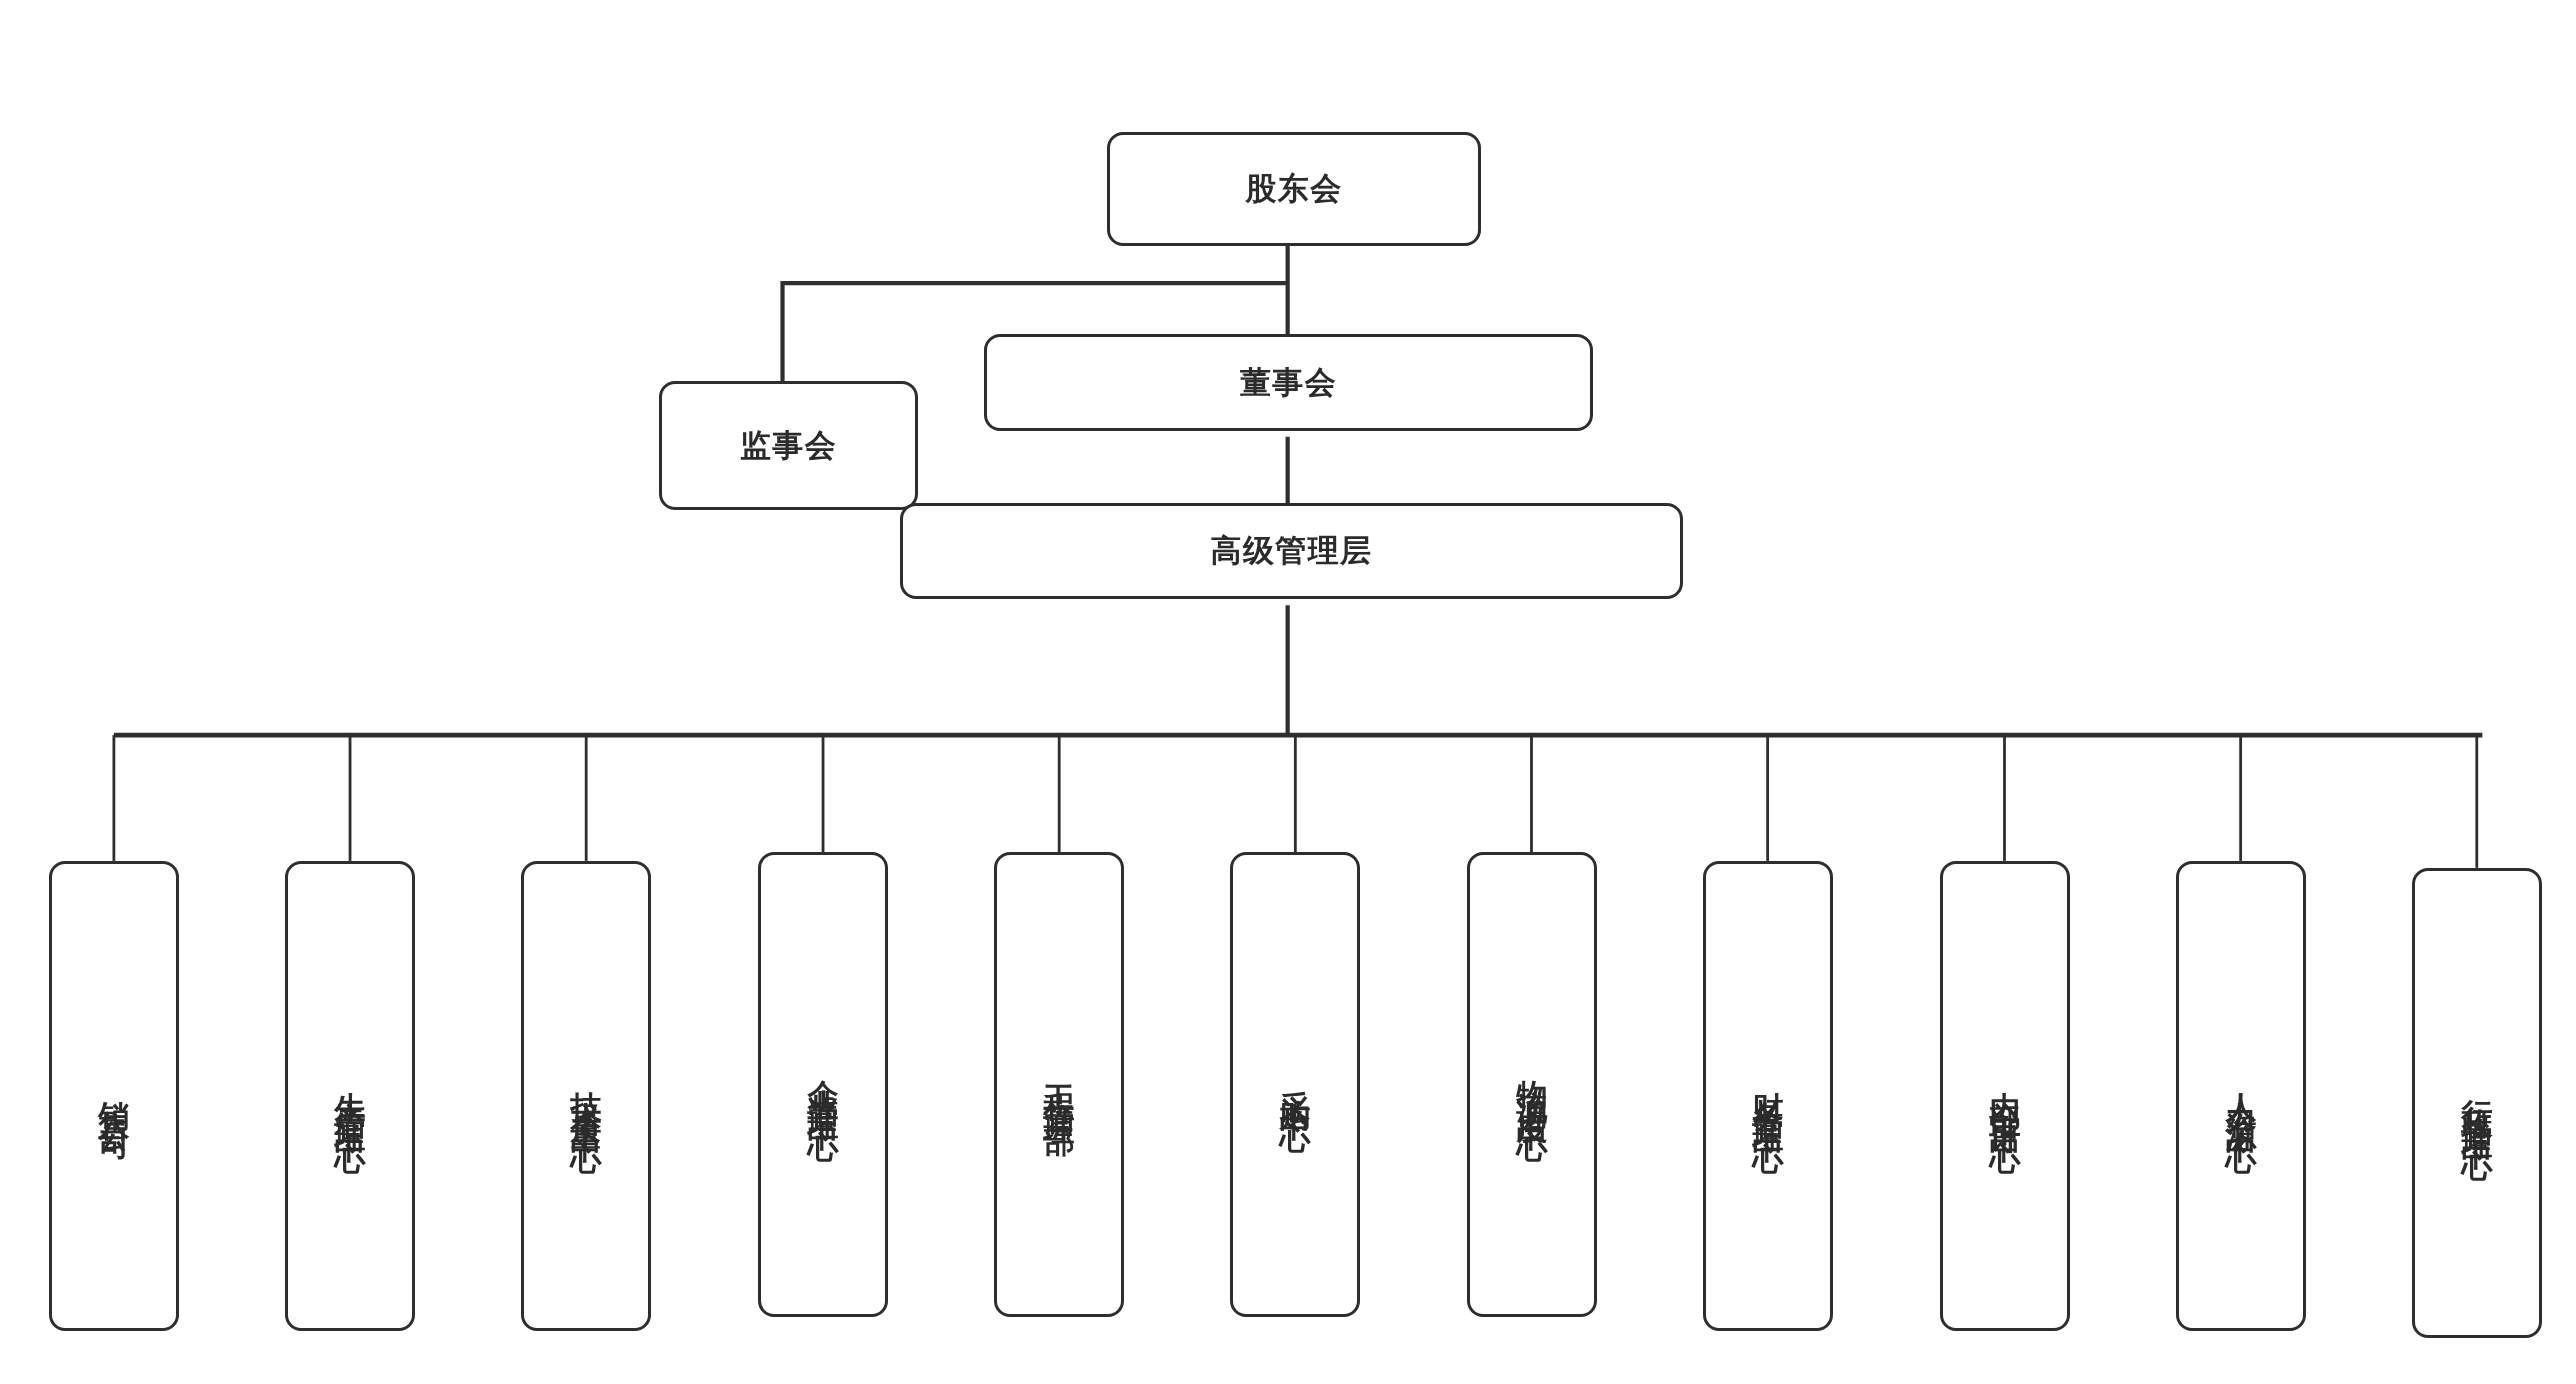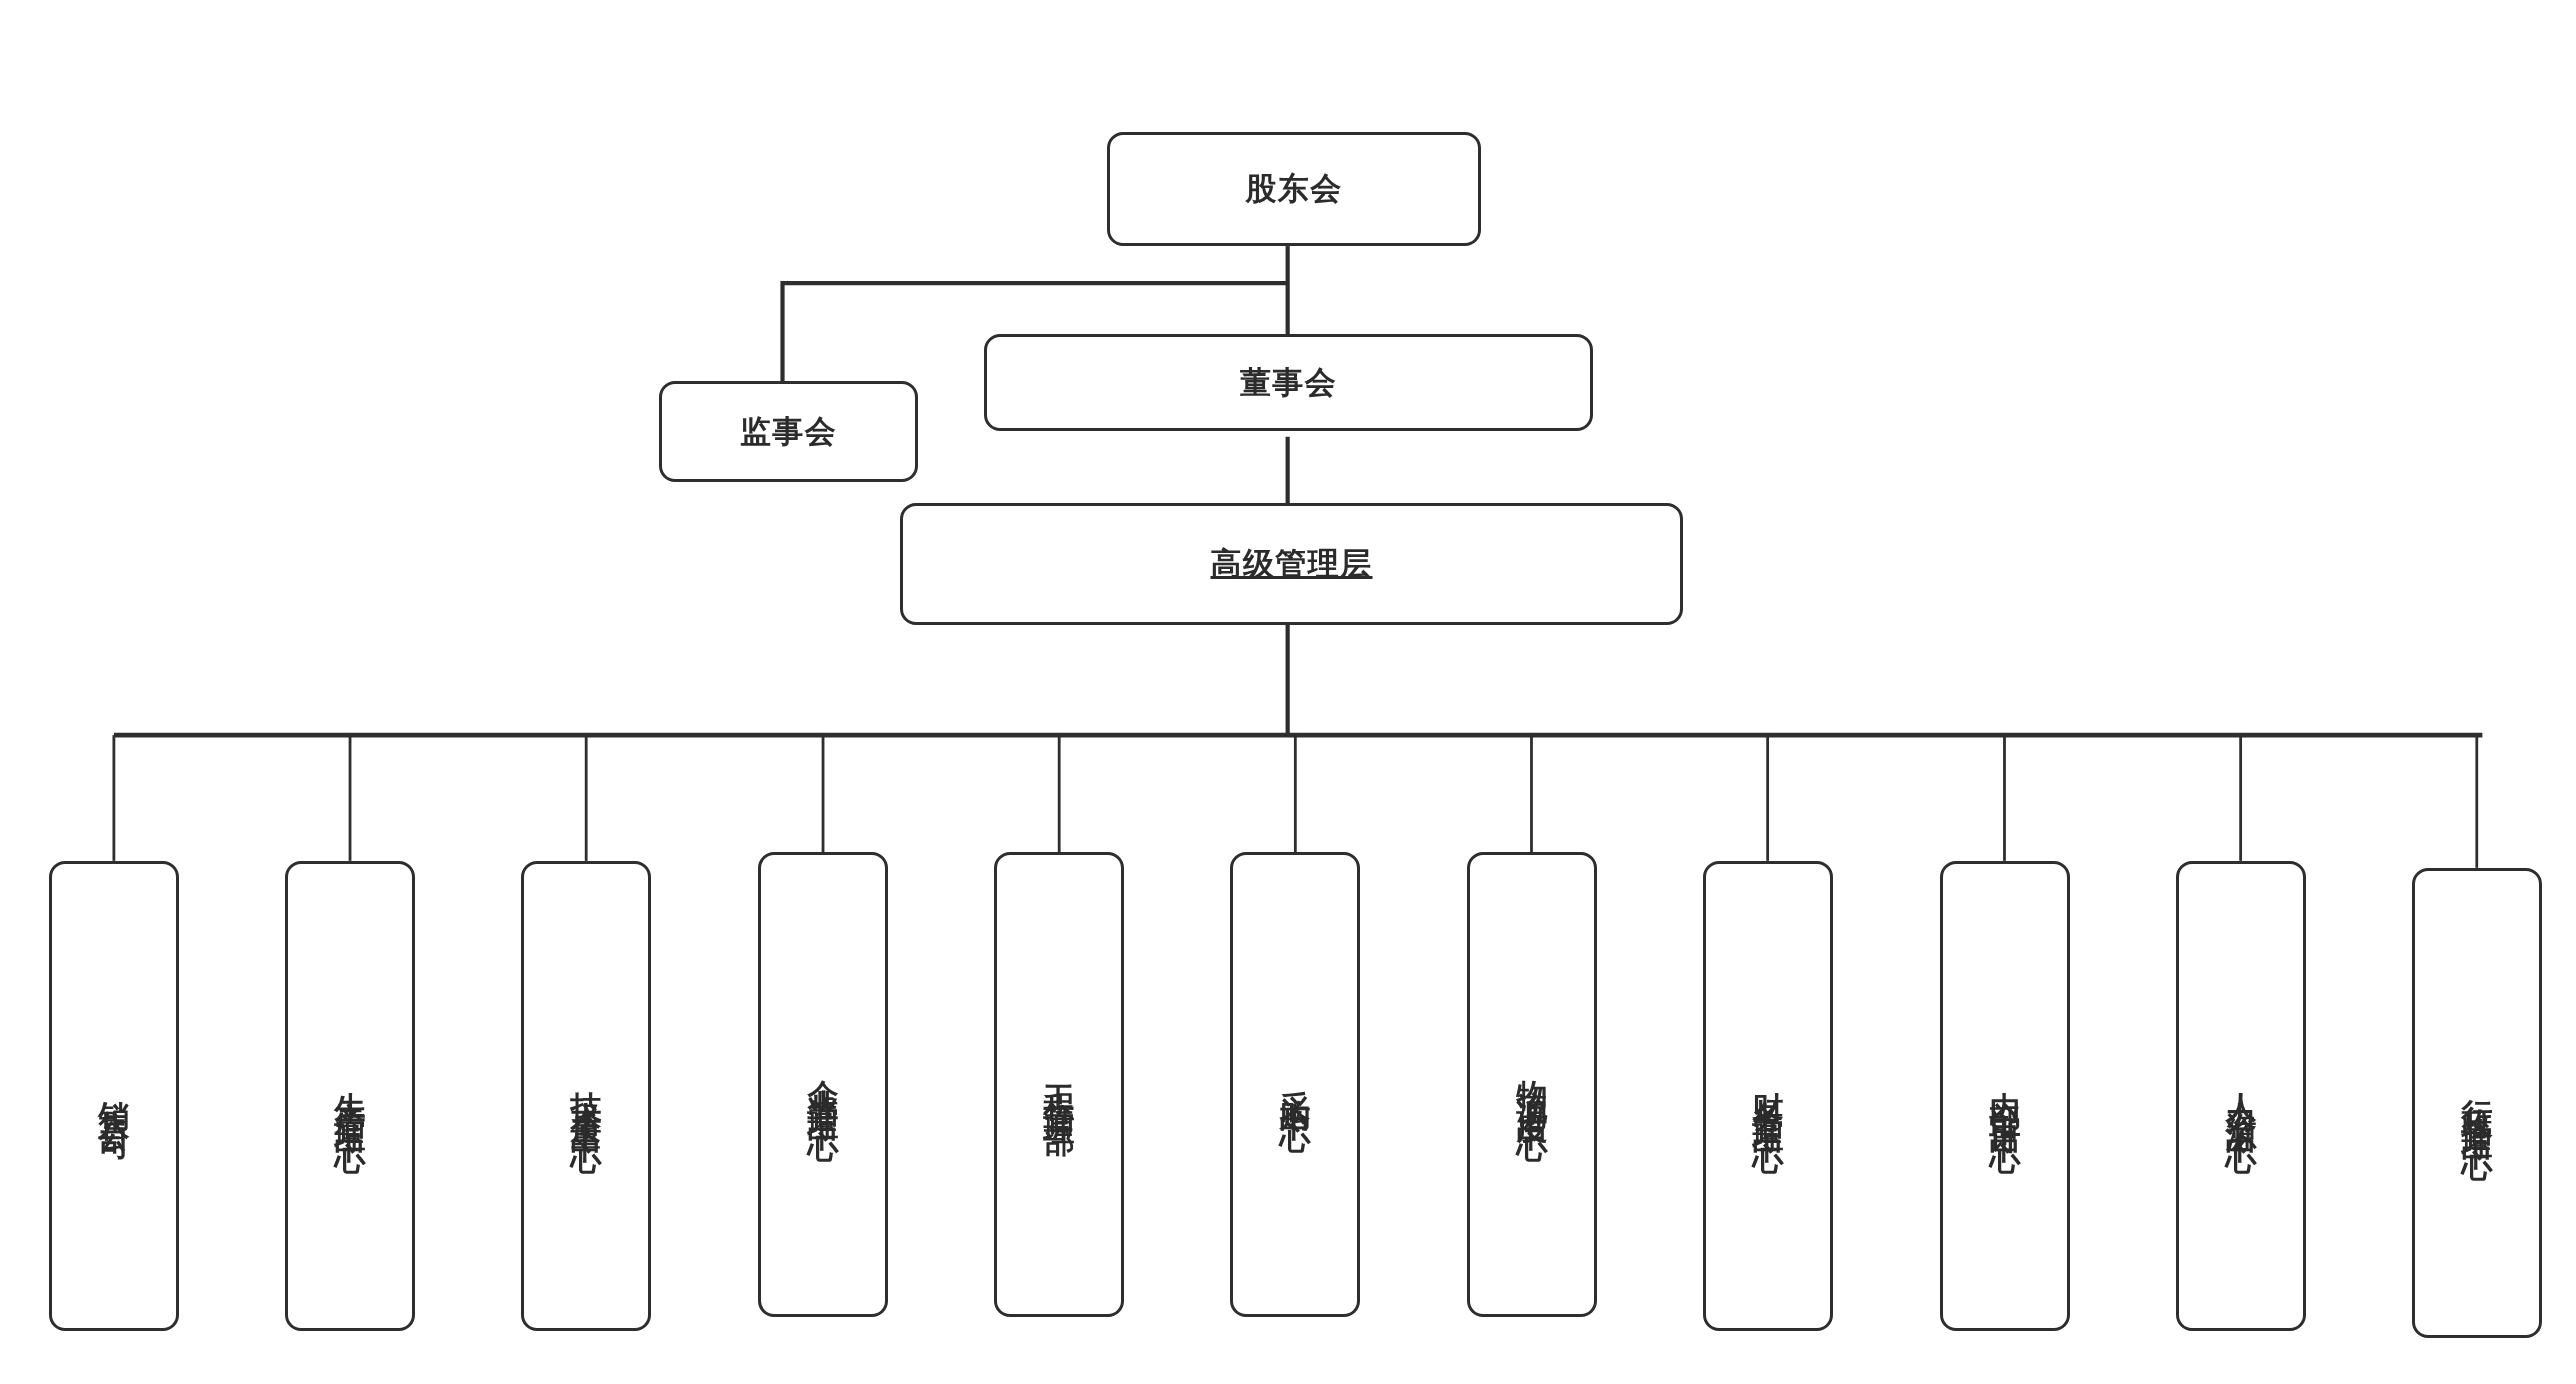--- a/index.html
+++ b/index.html
@@ -86,29 +86,29 @@
       <path d="M 2869 1052 L 2869 1232" stroke-width="4"></path>
       <path d="M 3207 1052 L 3207 1232" stroke-width="4"></path>
       <path d="M 3545 1052 L 3545 1242" stroke-width="4"></path>
     </g>
   </svg>
 
   <div class="node horiz" style="left:1107px; top:132px; width:374px; height:114px;">
     <span class="label">股东会</span>
   </div>
 
-  <div class="node horiz" style="left:659px; top:381px; width:259px; height:101px;">
+  <div class="node horiz" style="left:659px; top:381px; width:259px; height:129px;">
     <span class="label">监事会</span>
   </div>
 
   <div class="node horiz" style="left:984px; top:334px; width:609px; height:97px;">
     <span class="label">董事会</span>
   </div>
 
-  <div class="node horiz" style="left:900px; top:503px; width:783px; height:122px;text-decoration:underline;">
+  <div class="node horiz" style="left:900px; top:503px; width:783px; height:96px;">
     <span class="label">高级管理层</span>
   </div>
 
   <div class="node vert" style="left:49px; top:861px; width:130px; height:470px;">
     <span class="label">销售公司</span>
   </div>
 
   <div class="node vert" style="left:285px; top:861px; width:130px; height:470px;">
     <span class="label">生产管理中心</span>
   </div>

